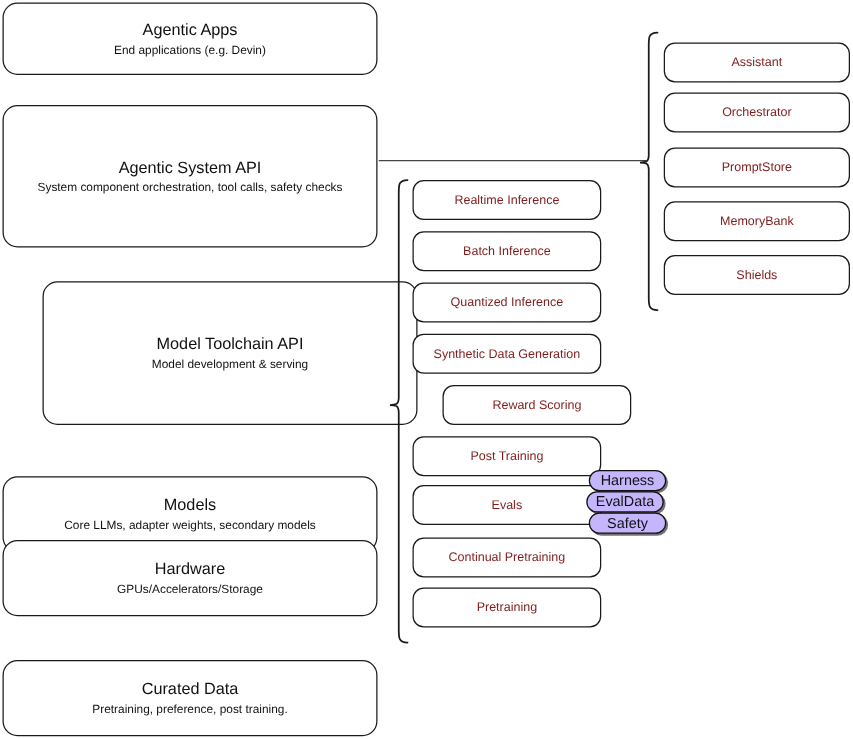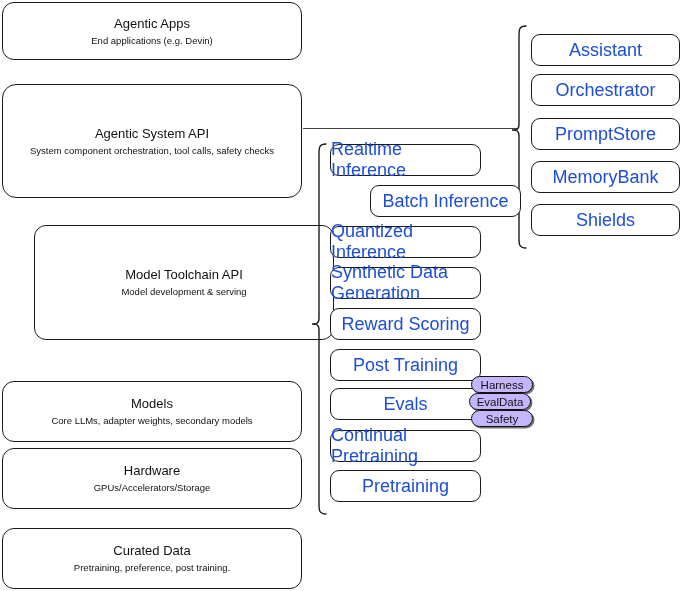--- a/index.html
+++ b/index.html
@@ -51,22 +51,22 @@
   
   .pillbox {
     position: absolute;
     box-sizing: border-box;
     border: 1.4px solid #1a1a1a;
     border-radius: 9px;
     background: #ffffff;
     display: flex;
     align-items: center;
     justify-content: center;
-    font-size: 18px;
-    color: #1d4ed8;
+    font-size: 10px;
+    color: #7f1d1d;
     height: 32px;
   }
   .mid-box { left: 330px; width: 151px; }
   .right-box { left: 531px; width: 149px; }
 
   
   .capsule {
     position: absolute;
     box-sizing: border-box;
     border: 1.3px solid #111111;
@@ -100,42 +100,42 @@
 
 <div id="canvas">
 
   <div class="box layer-box" style="top:2px; height:58px;">
     <div class="textwrap">
       <div class="title">Agentic Apps</div>
       <div class="subtitle">End applications (e.g. Devin)</div>
     </div>
   </div>
 
-  <div class="box layer-box tall" style="top:84px; height:114px;border-radius:14px;">
+  <div class="box layer-box tall" style="top:84px; height:114px;">
     <div class="textwrap">
       <div class="title">Agentic System API</div>
       <div class="subtitle">System component orchestration, tool calls, safety checks</div>
     </div>
   </div>
 
   <div class="box layer-box tall" style="top:225px; height:115px;margin-left:32px;">
     <div class="textwrap">
       <div class="title">Model Toolchain API</div>
       <div class="subtitle">Model development &amp; serving</div>
     </div>
   </div>
 
   <div class="box layer-box" style="top:381px; height:61px;">
     <div class="textwrap">
       <div class="title">Models</div>
       <div class="subtitle">Core LLMs, adapter weights, secondary models</div>
     </div>
   </div>
 
-  <div class="box layer-box" style="top:448px; height:61px;">
+  <div class="box layer-box" style="top:432px; height:61px;">
     <div class="textwrap">
       <div class="title">Hardware</div>
       <div class="subtitle">GPUs/Accelerators/Storage</div>
     </div>
   </div>
 
   <div class="box layer-box" style="top:528px; height:61px;">
     <div class="textwrap">
       <div class="title">Curated Data</div>
       <div class="subtitle">Pretraining, preference, post training.</div>
@@ -152,30 +152,30 @@
 
   <div class="brace" style="left:310px; top:142px; width:18px; height:374px;">
     <svg width="18" height="374" viewBox="0 0 18 374" fill="none">
       <path d="M16 2 C9 2 9 6 9 12 L9 176 C9 182 6 182 2 182 C6 182 9 182 9 188 L9 362 C9 368 9 372 16 372" stroke="#1a1a1a" stroke-width="1.4" fill="none" stroke-linecap="round"></path>
     </svg>
   </div>
 
   <div class="pillbox mid-box" style="top:144px;">
     <span>Realtime Inference</span>
   </div>
-  <div class="pillbox mid-box" style="top:185px;margin-left:40px;">
+  <div class="pillbox mid-box" style="top:185px;">
     <span>Batch Inference</span>
   </div>
   <div class="pillbox mid-box" style="top:226px;">
     <span>Quantized Inference</span>
   </div>
   <div class="pillbox mid-box" style="top:267px;">
     <span>Synthetic Data Generation</span>
   </div>
-  <div class="pillbox mid-box" style="top:308px;">
+  <div class="pillbox mid-box" style="top:308px;margin-left:24px;">
     <span>Reward Scoring</span>
   </div>
   <div class="pillbox mid-box" style="top:349px;">
     <span>Post Training</span>
   </div>
   <div class="pillbox mid-box" style="top:388px;">
     <span>Evals</span>
   </div>
   <div class="pillbox mid-box" style="top:430px;">
     <span>Continual Pretraining</span>

